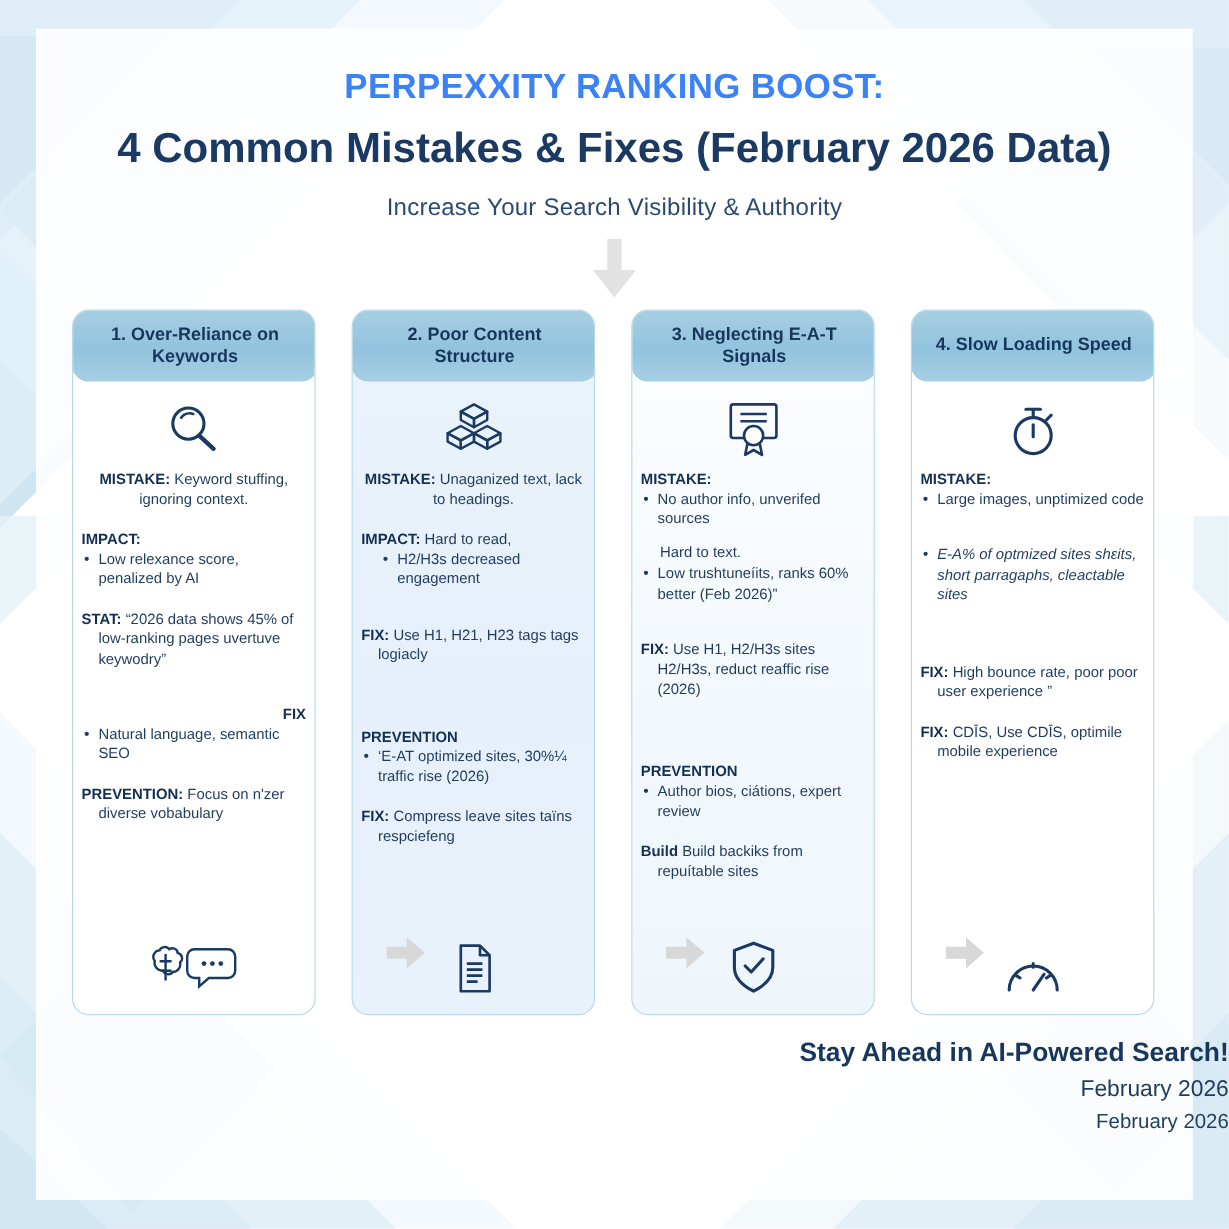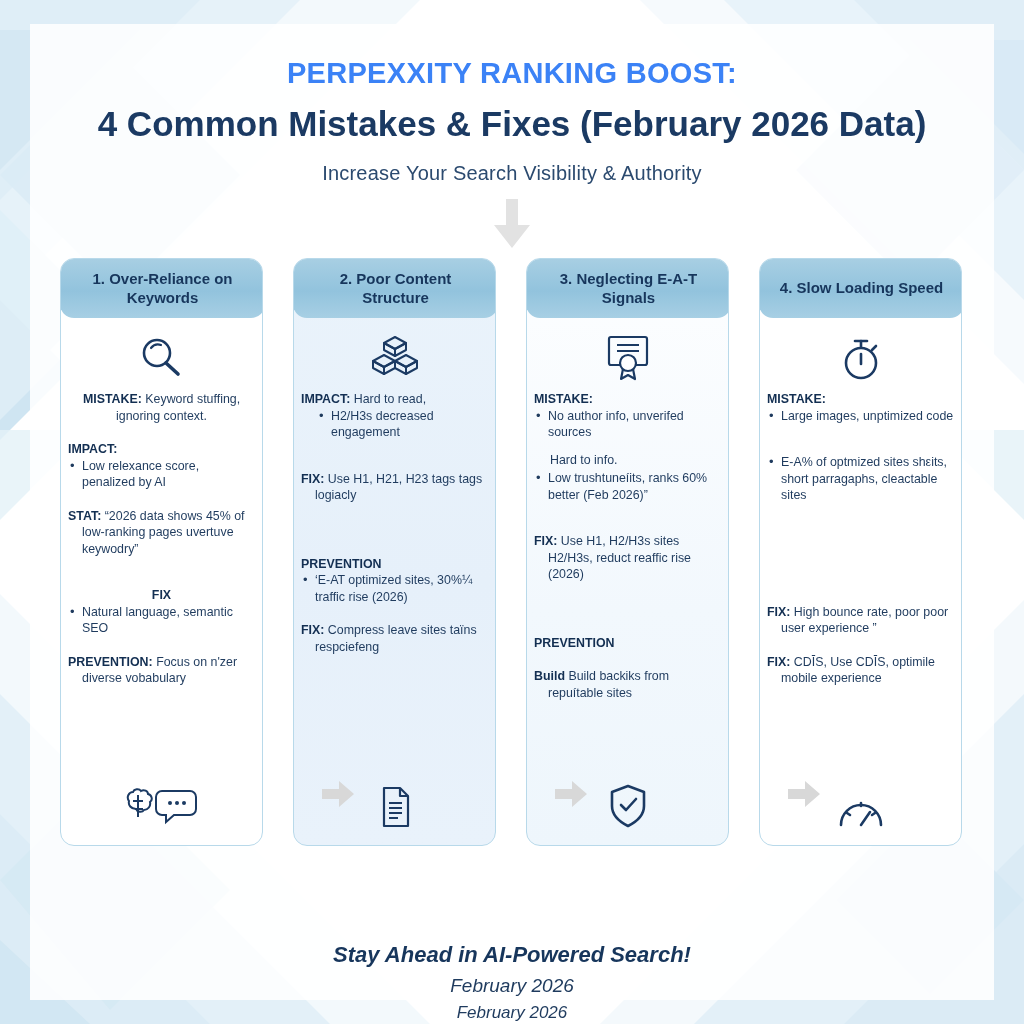--- a/index.html
+++ b/index.html
@@ -137,21 +137,21 @@
     top: 132px;
     bottom: 70px;
     font-size: 12.4px;
     color: #1f3b5e;
     line-height: 1.33;
   }
   .blk { margin-bottom: 17px; }
   .blk.tight { margin-bottom: 11px; }
   .blk.gap-lg { margin-bottom: 30px; }
   .blk.gap-xl { margin-bottom: 52px; }
-  .blk.gap-xxl { margin-bottom: 100px; }
+  .blk.gap-xxl { margin-bottom: 48px; font-style: italic; }
 
   .lbl { font-weight: bold; color: #132f52; }
   .para { text-align: center; }
   .bullets { margin: 0; padding: 0; list-style: none; }
   .bullets li {
     position: relative;
     padding-left: 14px;
     margin-bottom: 1px;
     text-align: left;
   }
@@ -185,24 +185,23 @@
     z-index: 6;
   }
   .gap-arrow.a1 { left: 262px; }
   .gap-arrow.a2 { left: 495px; }
   .gap-arrow.a3 { left: 728px; }
 
   
   .footer {
     position: absolute;
     left: 0; right: 0;
-    top: 942px;
-    text-align: center;
+    top: 864px;
+    text-align: right;
     z-index: 5;
-    font-style: italic;
   }
   .footer-cta {
     font-size: 22px;
     font-weight: bold;
     color: #17365c;
     margin: 0;
   }
   .footer-date1 {
     font-size: 19px;
     color: #1f3b5e;
@@ -305,21 +304,21 @@
             <li>Low relexance score, penalized by AI</li>
           </ul>
         </div>
 
         <div class="blk gap-lg hang">
           <span class="lbl">STAT:</span>
           <span>“2026 data shows 45% of low-ranking pages uvertuve keywodry”</span>
         </div>
 
         <div class="blk">
-          <div class="lbl" style="text-align:center">FIX</div>
+          <div class="lbl" style="text-align:right">FIX</div>
           <ul class="bullets">
             <li>Natural language, semantic SEO</li>
           </ul>
         </div>
 
         <div class="blk hang">
           <span class="lbl">PREVENTION:</span>
           <span>Focus on n'zer diverse vobabulary</span>
         </div>
       </div>
@@ -353,20 +352,24 @@
             <path d="M4 28 v7 l11 6 v-7z"></path>
             <path d="M26 28 v7 l-11 6 v-7z"></path>
             <path d="M37 22 l11 6 l-11 6 l-11 -6z"></path>
             <path d="M26 28 v7 l11 6 v-7z"></path>
             <path d="M48 28 v7 l-11 6 v-7z"></path>
           </g>
         </svg>
       </div>
 
       <div class="card-body">
+        <div class="blk para">
+          <span class="lbl">MISTAKE:</span>
+          <span>Unaganized text, lack to headings.</span>
+        </div>
 
         <div class="blk gap-lg">
           <div style="text-align:left">
             <span class="lbl">IMPACT:</span>
             <span>Hard to read,</span>
           </div>
           <ul class="bullets indent">
             <li>H2/H3s decreased engagement</li>
           </ul>
         </div>
@@ -418,33 +421,36 @@
 
       <div class="card-body">
         <div class="blk tight">
           <div class="lbl" style="text-align:left">MISTAKE:</div>
           <ul class="bullets">
             <li>No author info, unverifed sources</li>
           </ul>
         </div>
 
         <div class="blk gap-lg">
-          <div class="indent" style="text-align:left;margin-bottom:2px">Hard to info.</div>
+          <div class="indent" style="text-align:left;margin-bottom:2px">Hard to text.</div>
           <ul class="bullets">
             <li>Low trushtuneíits, ranks 60% better (Feb 2026)”</li>
           </ul>
         </div>
 
         <div class="blk gap-xl hang">
           <span class="lbl">FIX:</span>
           <span>Use H1, H2/H3s sites H2/H3s, reduct reaffic rise (2026)</span>
         </div>
 
         <div class="blk">
           <div class="lbl" style="text-align:left">PREVENTION</div>
+          <ul class="bullets">
+            <li>Author bios, ciátions, expert review</li>
+          </ul>
         </div>
 
         <div class="blk hang">
           <span class="lbl">Build</span>
           <span>Build backiks from repuítable sites</span>
         </div>
       </div>
 
       <div class="card-foot-icon">
         <svg width="40" height="46" viewBox="0 0 40 46" xmlns="http://www.w3.org/2000/svg">

